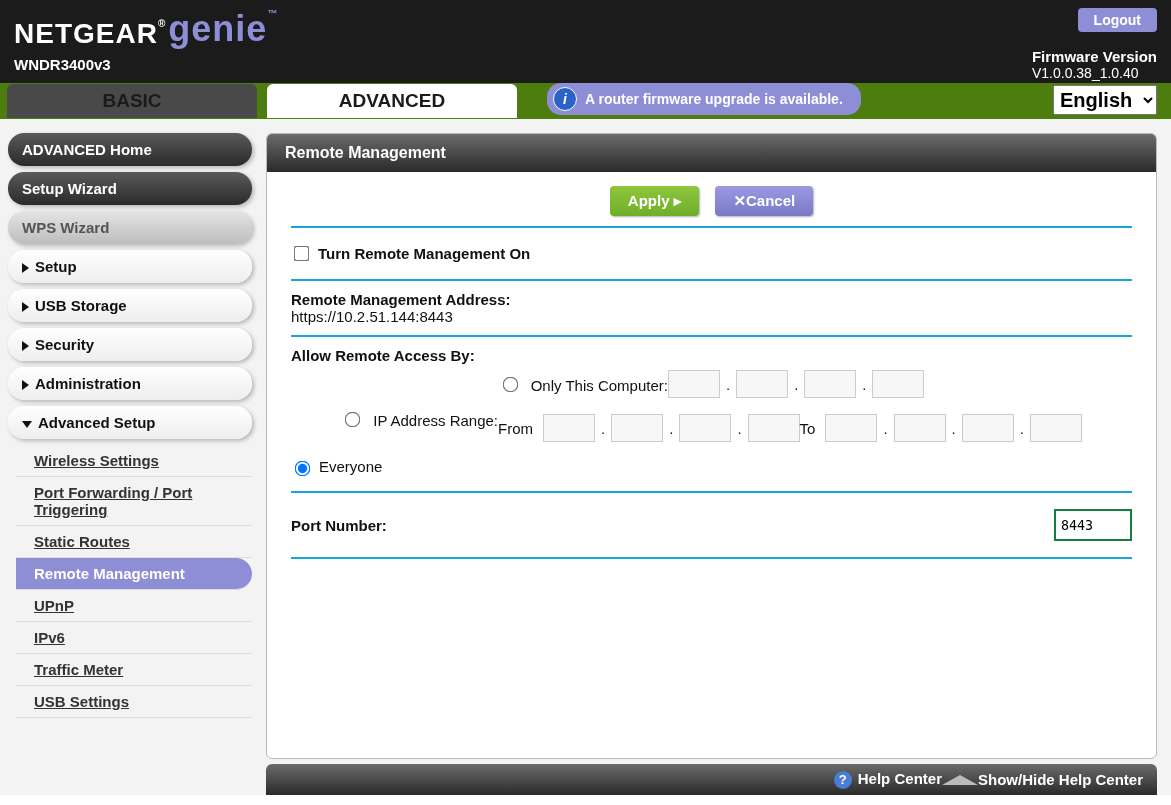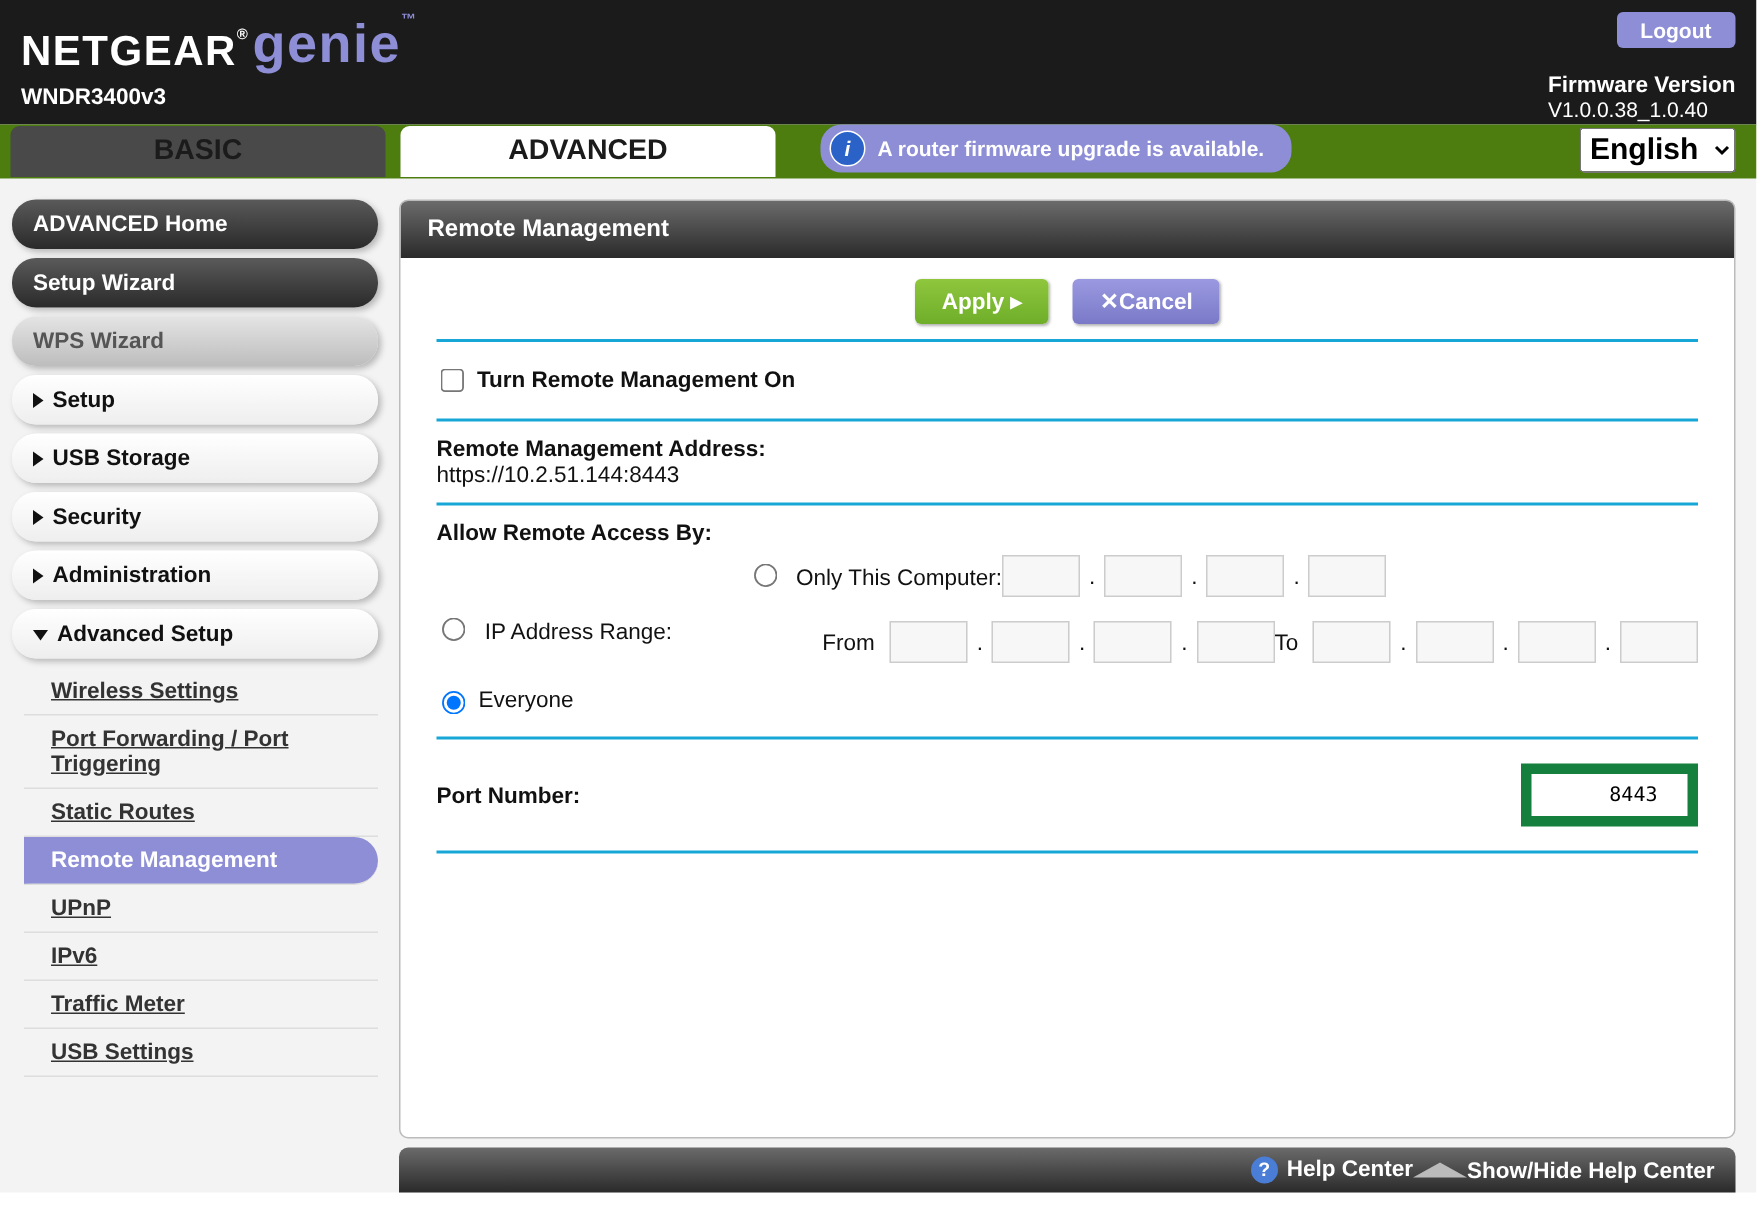--- a/index.html
+++ b/index.html
@@ -40,21 +40,21 @@
   .btnrow{text-align:center;margin-bottom:10px}
   .btn{border:none;border-radius:4px;color:#fff;font-weight:bold;font-size:15px;padding:6px 18px;margin:0 6px;cursor:pointer;box-shadow:1px 1px 2px rgba(0,0,0,.3)}
   .btn.apply{background:linear-gradient(#8fc63d,#6fae2a)}
   .btn.cancel{background:linear-gradient(#9a99e0,#7a79c8)}
   .hr{border:none;border-top:2px solid #17a7d6;margin:10px 0}
   .row{display:flex;align-items:center;padding:6px 0}
   .row label{font-weight:bold}
   .ipgroup{display:flex;align-items:center;gap:6px}
   .ipgroup input{width:46px;height:24px;border:1px solid #ccc;background:#f7f7f7;text-align:center}
   .ipline{display:flex;justify-content:flex-end;align-items:center;gap:10px;margin:4px 0}
-  .portin{width:64px;height:24px;border:7px solid #15803d;text-align:right;padding:2px 20px;font-family:monospace}
+  .portin{width:64px;height:24px;border:2px solid #15803d;text-align:left;padding:2px 5px;font-family:monospace}
   .footer{position:absolute;left:6px;right:14px;bottom:0;background:linear-gradient(#6b6b6b,#2a2a2a);color:#fff;border-radius:6px 6px 0 0;padding:6px 14px;display:flex;justify-content:flex-end;align-items:center;font-size:15px;font-weight:bold}
   .qmark{display:inline-block;width:18px;height:18px;border-radius:50%;background:#4a7dd6;color:#fff;text-align:center;line-height:18px;font-size:13px;margin-right:6px}
   .chev-up{width:0;height:0;border-left:18px solid transparent;border-right:18px solid transparent;border-bottom:10px solid #bbb}
   input[type=checkbox],input[type=radio]{transform:scale(1.2);margin-right:10px}
 </style>
 </head>
 <body>
 
 <div class="header">
   <div class="brand">
@@ -128,21 +128,21 @@
         <div class="row" style="justify-content:center">
           <span>
             <input type="radio" name="allow" style="">
             <span>Only This Computer:</span>
           </span>
           <span class="ipgroup">
             <input style=""> . <input style=""> . <input style=""> . <input style="">
           </span>
         </div>
 
-        <div class="row" style="justify-content:space-between;align-items:flex-start">
+        <div class="row" style="justify-content:center;align-items:flex-start">
           <span>
             <input type="radio" name="allow" style="">
             <span>IP Address Range:</span>
           </span>
           <span style="display:flex;flex-direction:row">
             <span class="ipline">
               <span>From</span>
               <span class="ipgroup"><input style=""> . <input style=""> . <input style=""> . <input style=""></span>
             </span>
             <span class="ipline">

